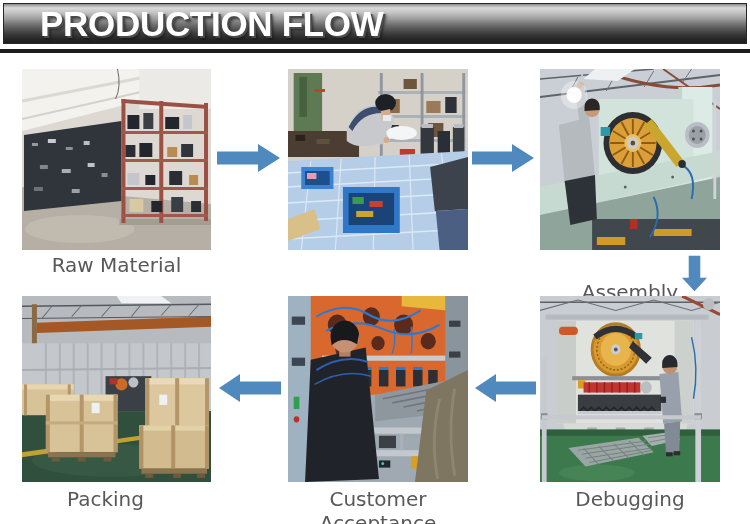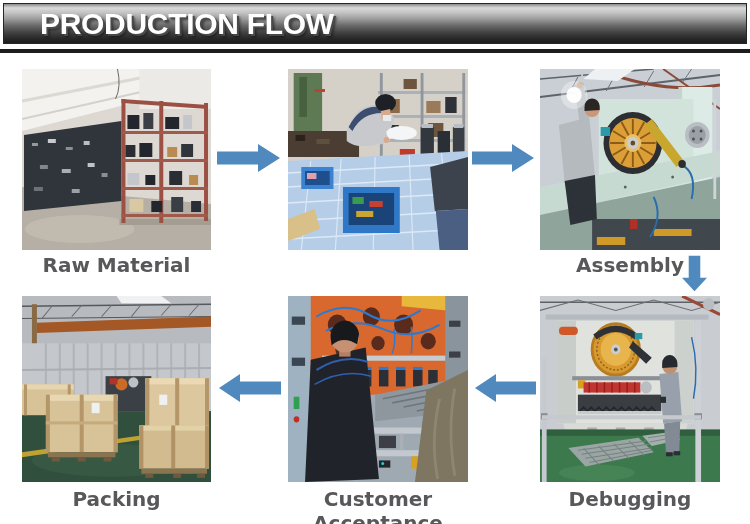--- a/index.html
+++ b/index.html
@@ -4,41 +4,41 @@
 <style>
   html,body{margin:0;padding:0;background:#ffffff;}
   .stage{position:relative;width:750px;height:524px;background:#ffffff;overflow:hidden;
          font-family:"DejaVu Sans",sans-serif;}
 
   
   .banner{position:absolute;left:3px;top:3px;right:3px;height:41px;
     background:linear-gradient(180deg,#8b8b8b 0%,#dadada 10%,#c4c4c4 22%,#9d9d9d 38%,#6a6a6a 55%,#3e3e3e 75%,#262626 90%,#1f1f1f 100%);
     border:1px solid #262626;box-sizing:border-box;}
   .banner-title{position:absolute;left:36px;top:0;line-height:39px;
-    font-family:"Liberation Sans",sans-serif;font-weight:700;font-size:30px;
+    font-family:"Liberation Sans",sans-serif;font-weight:700;font-size:35px;
     color:#ffffff;letter-spacing:-0.3px;
     text-shadow:2px 2px 0 #4a4a4a, 3px 3px 3px rgba(0,0,0,0.55);}
   .banner-underline{position:absolute;left:0;top:49px;width:750px;height:4px;background:#1d1d1d;}
 
   
   .photo{position:absolute;overflow:hidden;}
   .photo svg{display:block;width:100%;height:100%;}
   .p1{left:22px;top:69px;width:189px;height:181px;}
   .p2{left:288px;top:69px;width:180px;height:181px;}
   .p3{left:540px;top:69px;width:180px;height:181px;}
   .p4{left:22px;top:296px;width:189px;height:186px;}
   .p5{left:288px;top:296px;width:180px;height:186px;}
   .p6{left:540px;top:296px;width:180px;height:186px;}
 
   
-  .caption{position:absolute;text-align:center;font-weight:700;font-size:20px;color:#58585A;}
+  .caption{position:absolute;text-align:center;font-weight:400;font-size:20px;color:#58585A;}
   .c1{left:22px;top:253px;width:189px;}
   .c2{left:288px;top:253px;width:180px;}
   .c3{left:540px;top:253px;width:180px;}
-  .c4{left:22px;top:487px;width:189px;}
+  .c4{left:11px;top:487px;width:189px;}
   .c5{left:288px;top:487px;width:180px;}
   .c6{left:540px;top:487px;width:180px;text-align:center;}
 
   
   .arrow{position:absolute;color:#5089BD;}
   .arrow svg{display:block;width:100%;height:100%;}
   .a1{left:217px;top:143px;width:64px;height:30px;}
   .a2{left:472px;top:143px;width:63px;height:30px;}
   .a3{left:681px;top:255px;width:27px;height:38px;}
   .a4{left:474px;top:373px;width:62px;height:30px;}
@@ -222,21 +222,21 @@
       <circle cx="36" cy="26" r="14" fill="#ffffff" opacity="0.35"></circle>
       <circle cx="36" cy="26" r="8" fill="#ffffff" opacity="0.95"></circle>
       <polygon points="20,56 52,48 58,108 26,114" fill="#b5babf"></polygon>
       <circle cx="55" cy="40" r="8" fill="#c89878"></circle>
       <path d="M47,38 A8,8 0 0 1 63,37 L63,41 47,42 Z" fill="#2a2623"></path>
       <polygon points="26,112 58,106 60,150 32,156" fill="#2d3138"></polygon>
     </svg>
   </div>
 
   <div class="caption c1" style="color: rgb(88, 88, 90);">Raw Material</div>
-  <div class="caption c3" style="color: rgb(88, 88, 90);">Assembly</div>
+  <div class="caption c3" style="color: rgb(88, 88, 90); margin-top: 27px;">Assembly</div>
 
   <div class="arrow a1" style="color: rgb(80, 137, 189);">
     <svg viewBox="0 0 64 30">
         <polygon fill="currentColor" points="0,8.5 41,8.5 41,1 63,15 41,29 41,21.5 0,21.5"></polygon>
       </svg>
   </div>
   <div class="arrow a2" style="color: rgb(80, 137, 189);">
     <svg viewBox="0 0 63 30">
         <polygon fill="currentColor" points="0,8.5 40,8.5 40,1 62,15 40,29 40,21.5 0,21.5"></polygon>
       </svg>

